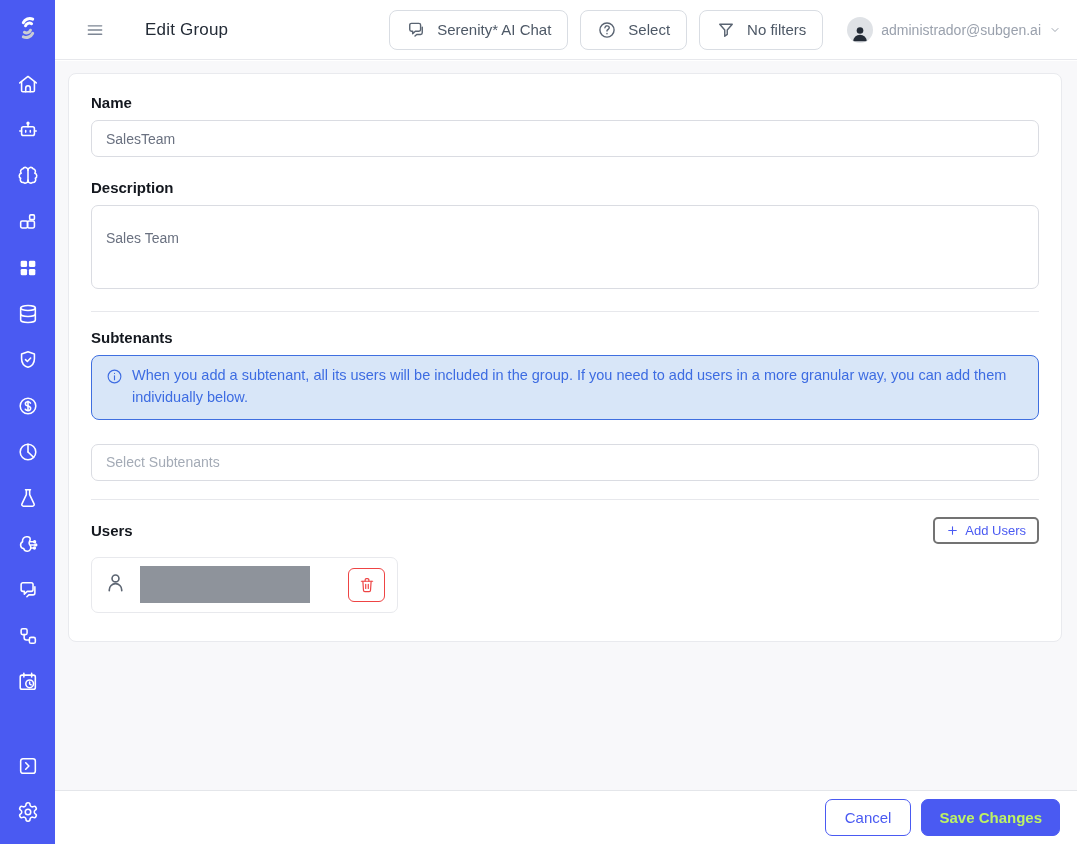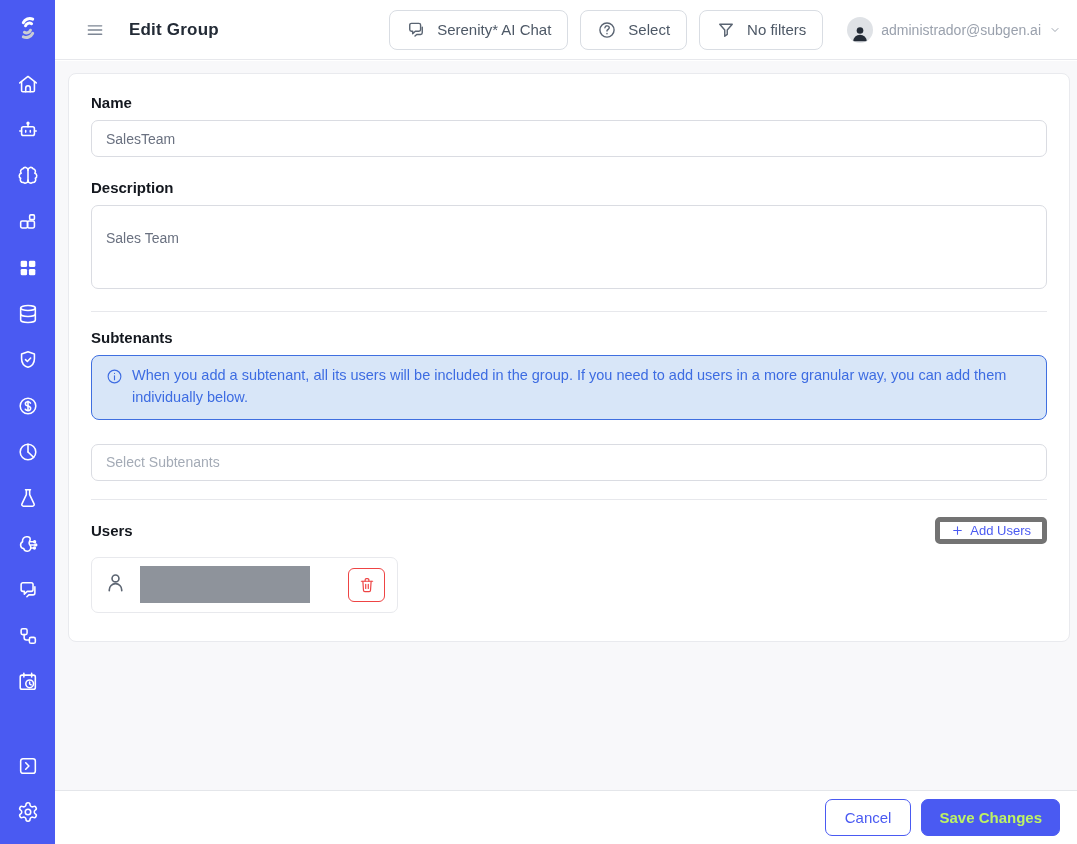--- a/index.html
+++ b/index.html
@@ -25,39 +25,39 @@
   .nav-item { width:22px; height:22px; color:#ffffff; cursor:pointer; }
   .nav-item svg { width:22px; height:22px; display:block; }
 
   
   .header {
     position:absolute; left:55px; top:0; right:0; height:60px; background:#fff;
     border-bottom:1px solid #e7e8ec; display:flex; align-items:center; padding:0 16px 0 30px;
   }
   .menu-btn { color:#7d8694; width:20px; height:20px; cursor:pointer; }
   .menu-btn svg { width:20px; height:20px; }
-  .page-title { font-size:17px; font-weight:700; color:#232b36; margin-left:24px; letter-spacing:.2px; }
+  .page-title { font-size:17px; font-weight:400; color:#232b36; margin-left:40px; letter-spacing:.2px; }
   .header-right { margin-left:auto; display:flex; align-items:center; gap:12px; }
   .hbtn {
     display:flex; align-items:center; gap:11px; height:40px; padding:11px 16px;
     background:#fff; border:1px solid #d9dde3; border-radius:8px; color:#4d5866;
     font-size:15px; cursor:pointer; white-space:nowrap;
   }
   .hbtn svg { width:20px; height:20px; color:#5a6472; }
   .hbtn.filters { margin-left:0; }
   .userbox { display:flex; align-items:center; gap:8px; margin-left:12px; cursor:pointer; }
   .avatar { width:26px; height:26px; border-radius:50%; background:#dfe2e6; overflow:hidden; display:flex; align-items:flex-end; justify-content:center; }
   .avatar svg { width:20px; height:20px; }
   .user-email { font-size:14px; color:#9aa1ad; }
   .chev { width:12px; height:12px; color:#8f97a3; }
 
   
   .main { position:absolute; left:55px; top:61px; right:0; bottom:54px; background:#f8f8fa; }
   .card {
-    position:absolute; left:13px; top:12px; right:7px;
+    position:absolute; left:13px; top:12px; right:15px;
     background:#fff; border:1px solid #e9eaee; border-radius:8px;
     padding:20px 22px 28px;
   }
   .field-label { font-size:15px; font-weight:700; color:#14181f; margin-bottom:9px; }
   .text-input {
     width:100%; height:37px; border:1px solid #dadce2; border-radius:7px;
     padding:0 14px; font-size:14px; color:#6a7180; background:#fff; outline:none;
     font-family:"Liberation Sans", sans-serif;
   }
   .text-input::placeholder { color:#a4abb6; }
@@ -71,21 +71,21 @@
   .alert {
     display:flex; gap:9px; align-items:flex-start;
     background:#d8e6f8; border:1.5px solid #3f6fe0; border-radius:8px;
     padding:9px 14px 10px; color:#3d6ce2; font-size:14.5px; line-height:1.5;
     margin-bottom:24px;
   }
   .alert svg { width:17px; height:17px; flex:0 0 auto; margin-top:3px; stroke-width:1.6; }
   .users-row { display:flex; align-items:center; justify-content:space-between; }
   .add-users-btn {
     display:flex; align-items:center; gap:6px; height:27px; padding:0 11px;
-    background:#fff; border:5px solid #737373; border-radius:5px; color:#4a5af2;
+    background:#fff; border:2px solid #737373; border-radius:5px; color:#4a5af2;
     font-size:13px; cursor:pointer;
   }
   .add-users-btn svg { width:13px; height:13px; stroke-width:2; }
   .user-card {
     margin-top:13px; width:307px; height:56px; border:1px solid #e8e9ed; border-radius:7px;
     display:flex; align-items:center; padding:0 12px; gap:13px; background:#fff;
   }
   .user-icon { color:#5d6673; }
   .user-icon svg { width:23px; height:23px; }
   .redaction { width:170px; height:37px; background:#8e939b; }

